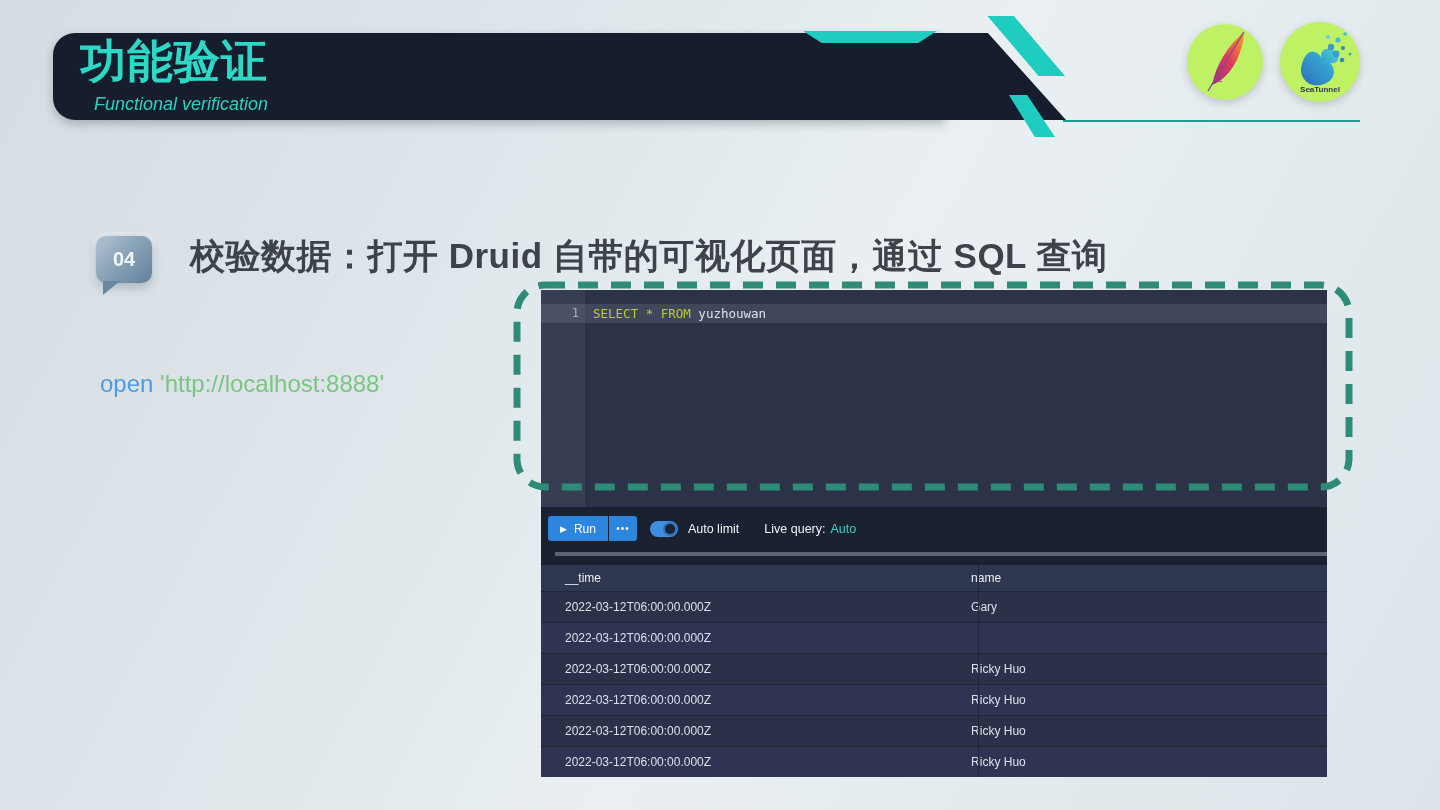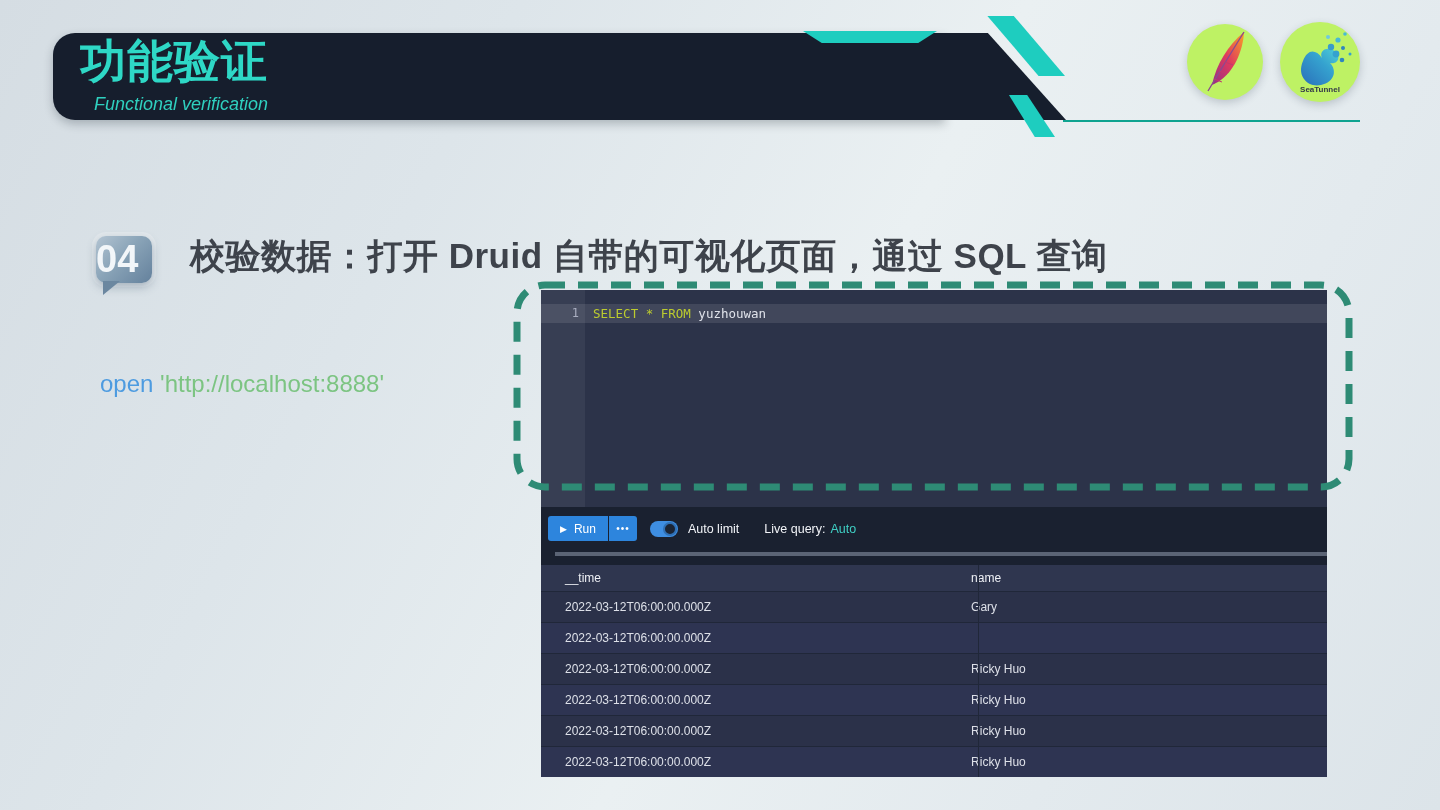--- a/index.html
+++ b/index.html
@@ -33,22 +33,22 @@
   .logo-circle{ top:24px; width:76px; height:76px; border-radius:50%;
     background:#bef264; box-shadow:0 3px 8px rgba(40,55,75,.22);
     display:flex; align-items:center; justify-content:center; }
   .logo-apache{ left:1187px; }
   .logo-seatunnel{ left:1280px; top:22px; width:80px; height:80px; }
 
   
   .step-badge{ left:96px; top:236px; width:56px; height:47px; border-radius:10px;
     background:linear-gradient(135deg,#b3c4d2 0%, #8aa4b8 45%, #64819c 100%);
     box-shadow:0 4px 10px rgba(90,110,130,.45), 0 0 0 4px rgba(255,255,255,.25);
-    display:flex; align-items:center; 
-    color:#f2f6f9; font-size:38px; font-weight:700; }
+    display:flex; align-items:center; justify-content:center;
+    color:#f2f6f9; font-size:20px; font-weight:700; }
   .step-badge::after{ content:""; position:absolute; left:7px; bottom:-12px;
     border-top:14px solid #6b87a0; border-right:17px solid transparent; }
   .step-title{ left:190px; top:233px; font-size:35px; font-weight:700; color:#3e434b;
     letter-spacing:.5px; white-space:nowrap; }
 
   
   .command{ left:100px; top:370px; font-size:24px; white-space:pre; }
   .cmd-word{ color:#4d9be0; }
   .cmd-arg{ color:#7cc482; }
 

